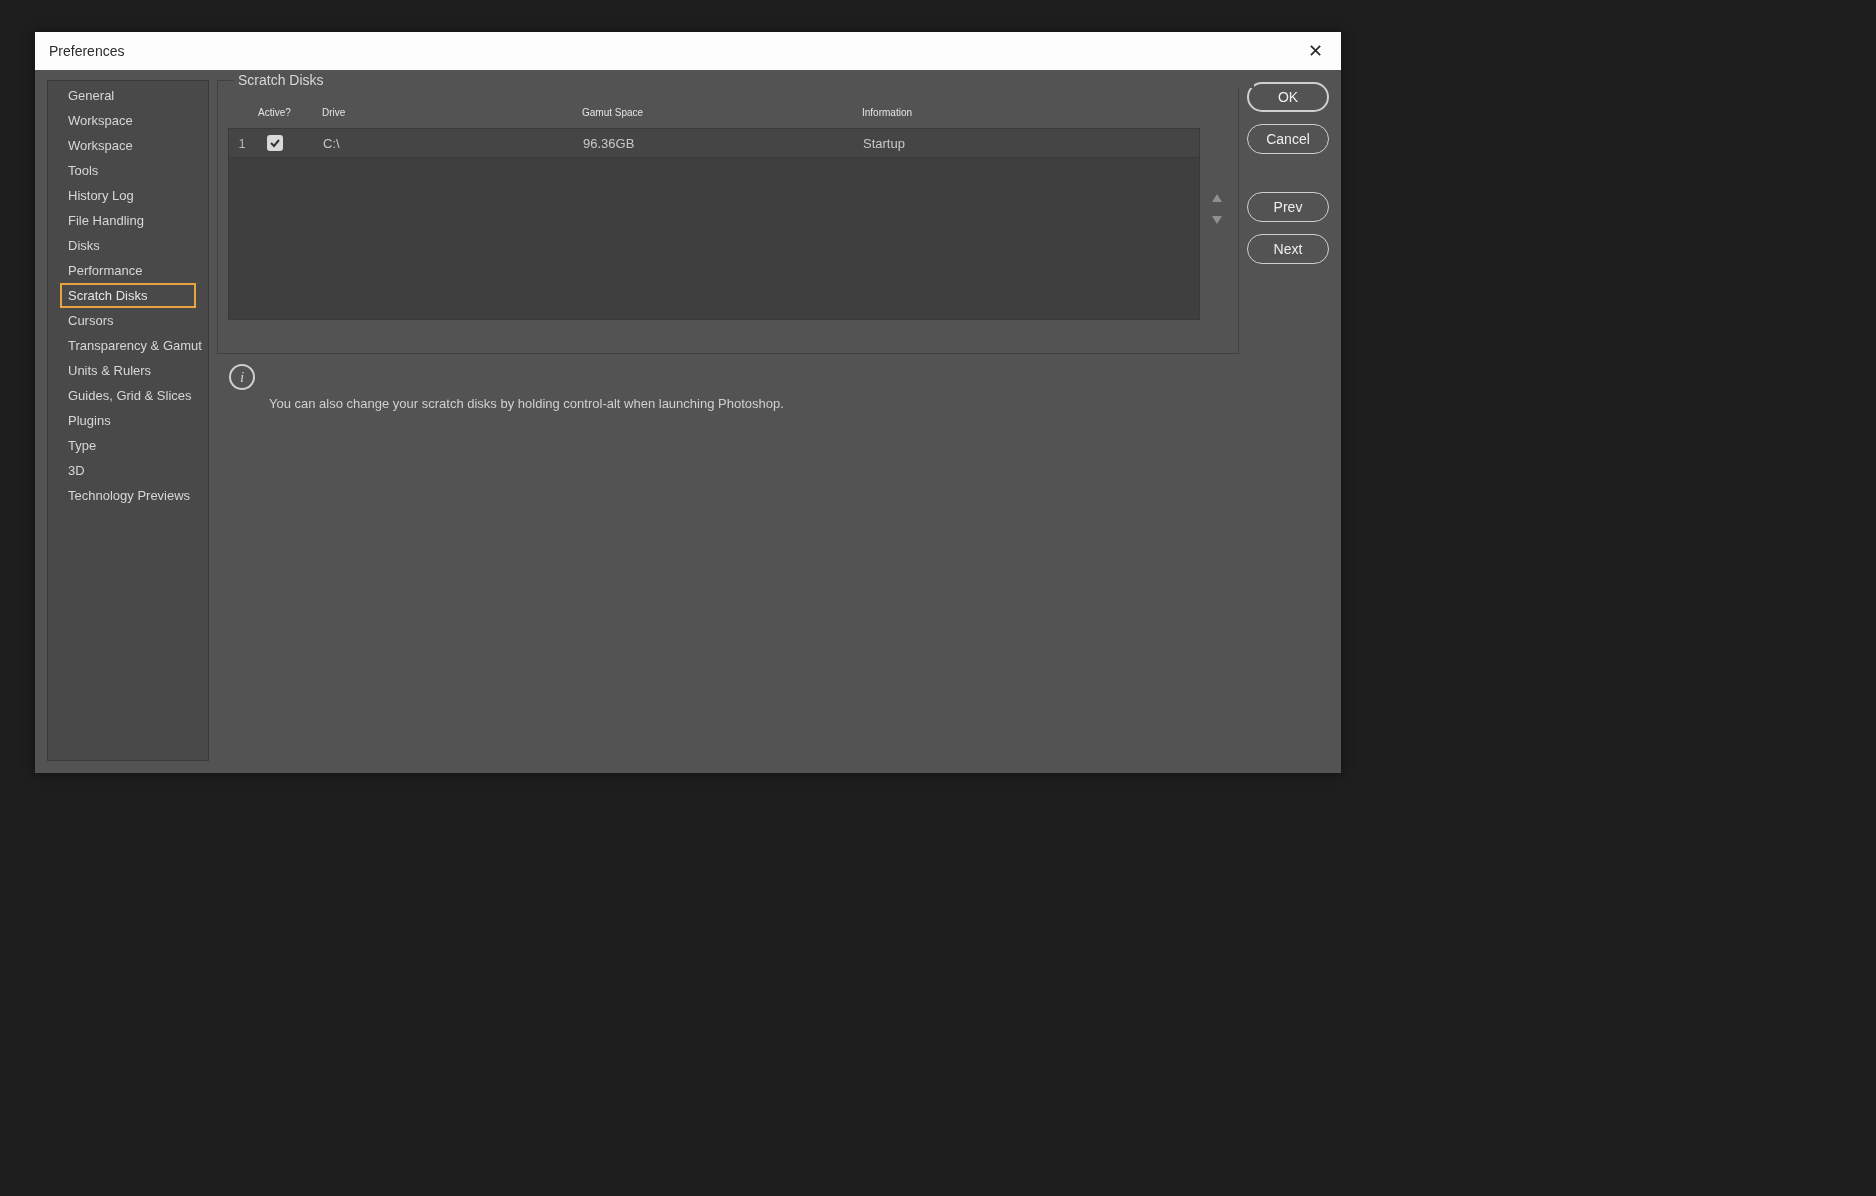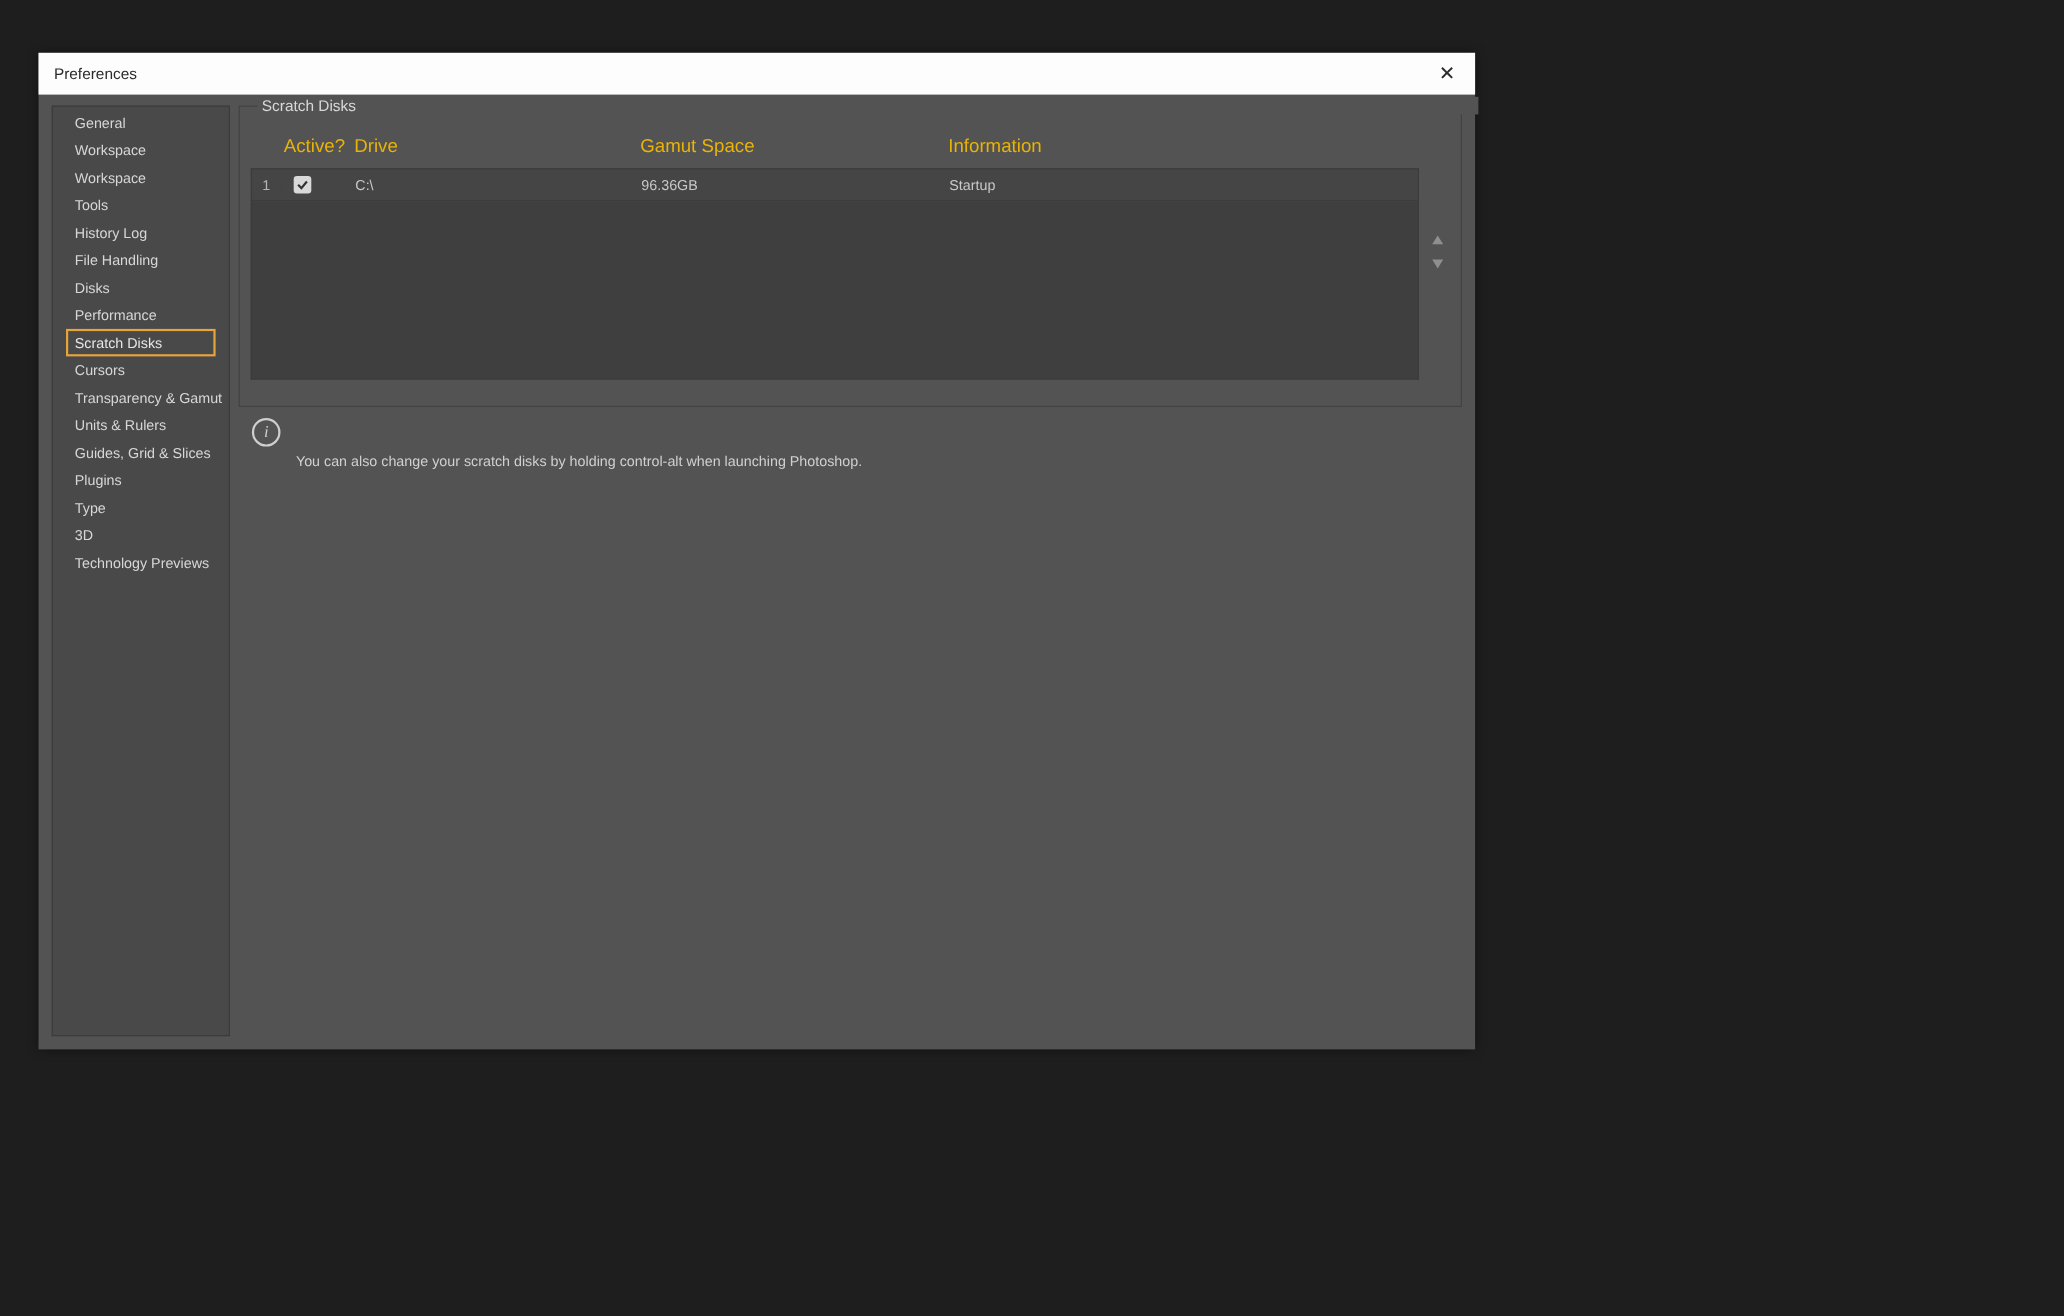--- a/index.html
+++ b/index.html
@@ -1,20 +1,20 @@
 <!DOCTYPE html>
 <html><head>
 <meta charset="utf-8">
 <style>
   * { box-sizing: border-box; margin: 0; padding: 0; font-family: -apple-system, 'Segoe UI', Tahoma, sans-serif; }
   body { background: #1f1e1e; width: 1876px; height: 1196px; overflow: hidden; position: relative; }
   .dialog {
     position: absolute;
-    left: 35px; top: 48px;
-    width: 1306px; height: 906px;
+    left: 35px; top: 32px;
+    width: 1306px; height: 741px;
     background: #535353;
     box-shadow: 0 0 10px rgba(0,0,0,0.5);
   }
   .titlebar {
     background: #fdfdfd;
     height: 38px;
     display: flex; align-items: center;
     padding: 0 12px 0 14px;
     justify-content: space-between;
   }
@@ -68,22 +68,22 @@
   .table-wrap {
     padding: 0 10px 10px 10px;
     display: flex;
     gap: 6px;
   }
   .disk-table {
     flex: 1;
   }
   .disk-header {
     display: flex;
-    color: #eab308;
-    font-size: 17px;
+    color: #e5e5e5;
+    font-size: 10px;
     padding: 10px 0 10px 0;
   }
   .col-num   { width: 26px; text-align: center; }
   .col-active{ width: 68px; text-align: left; padding-left: 4px;}
   .col-drive { width: 260px; }
   .col-free  { width: 280px; }
   .col-info  { flex: 1; }
   .disk-row {
     display: flex;
     background: #454545;
@@ -228,15 +228,22 @@
             </div>
           </div>
         </div>
 
         <div class="hint">
           <span class="info-icon">i</span>
           <span class="hint-text">You can also change your scratch disks by holding control-alt when launching Photoshop.</span>
         </div>
       </div>
 
+      <div class="button-col">
+        <div class="btn primary">OK</div>
+        <div class="btn">Cancel</div>
+        <div class="gap"></div>
+        <div class="btn">Prev</div>
+        <div class="btn">Next</div>
+      </div>
     </div>
   </div>
 </div>
 
 </body></html>

